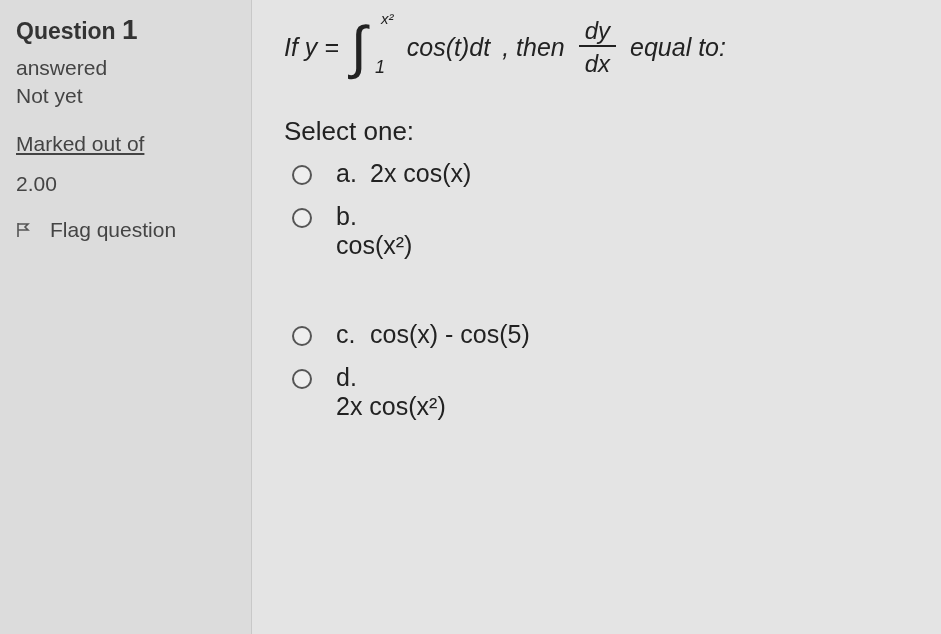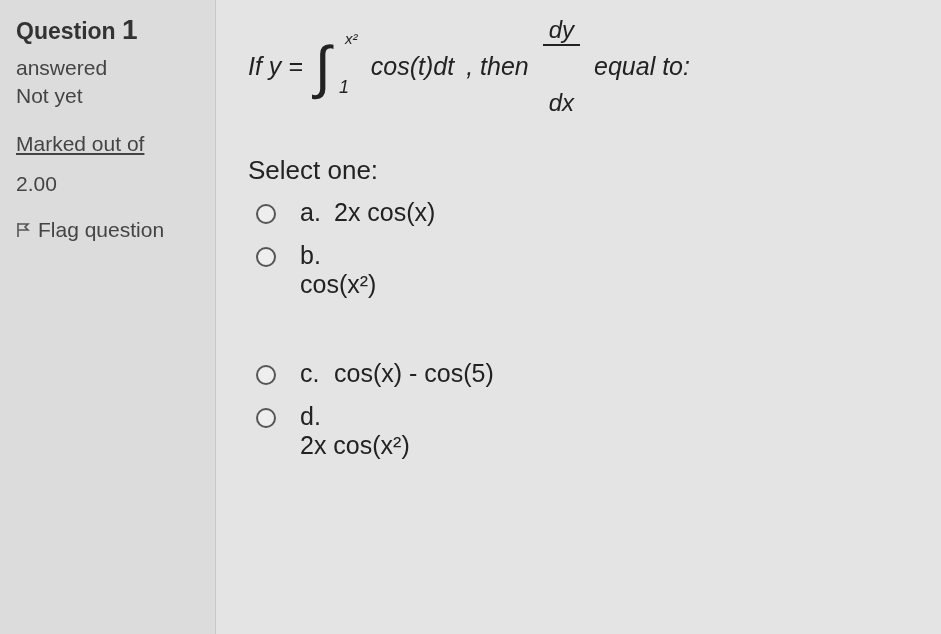--- a/index.html
+++ b/index.html
@@ -10,21 +10,21 @@
     height: 634px;
     overflow: hidden;
     color: #333;
   }
   .container {
     display: flex;
     width: 100%;
     height: 100%;
   }
   .sidebar {
-    width: 216px;
+    width: 252px;
     background: #dcdcdc;
     padding: 14px 16px;
     border-right: 1px solid #c8c8c8;
     flex-shrink: 0;
     font-size: 21px;
     color: #444;
   }
   .sidebar .qnum {
     font-weight: bold;
     font-size: 23px;
@@ -34,21 +34,21 @@
   .sidebar .qnum .num {
     font-size: 28px;
   }
   .status-line { margin-bottom: 4px; }
   .marked { margin-top: 24px; margin-bottom: 16px; text-decoration: underline; }
   .flag {
     margin-top: 22px;
     cursor: pointer;
     display: flex;
     align-items: center;
-    gap: 6px;
+    gap: 18px;
   }
   .flag-icon {
     width: 16px;
     height: 16px;
   }
   .main {
     flex: 1;
     padding: 18px 20px 20px 32px;
     background: #e4e4e4;
     font-size: 25px;
@@ -88,21 +88,20 @@
   .int-body {
     margin-left: 40px;
   }
   .frac {
     display: inline-flex;
     flex-direction: column;
     align-items: center;
     line-height: 1;
     margin: 0 6px;
     font-size: 24px;
-    gap: 40px;
   }
   .frac .num { border-bottom: 2px solid #222; padding: 0 6px 2px; }
   .frac .den { padding-top: 5px; }
   .select-label {
     margin-bottom: 12px;
     font-size: 26px;
   }
   .options {
     display: flex;
     flex-direction: column;

